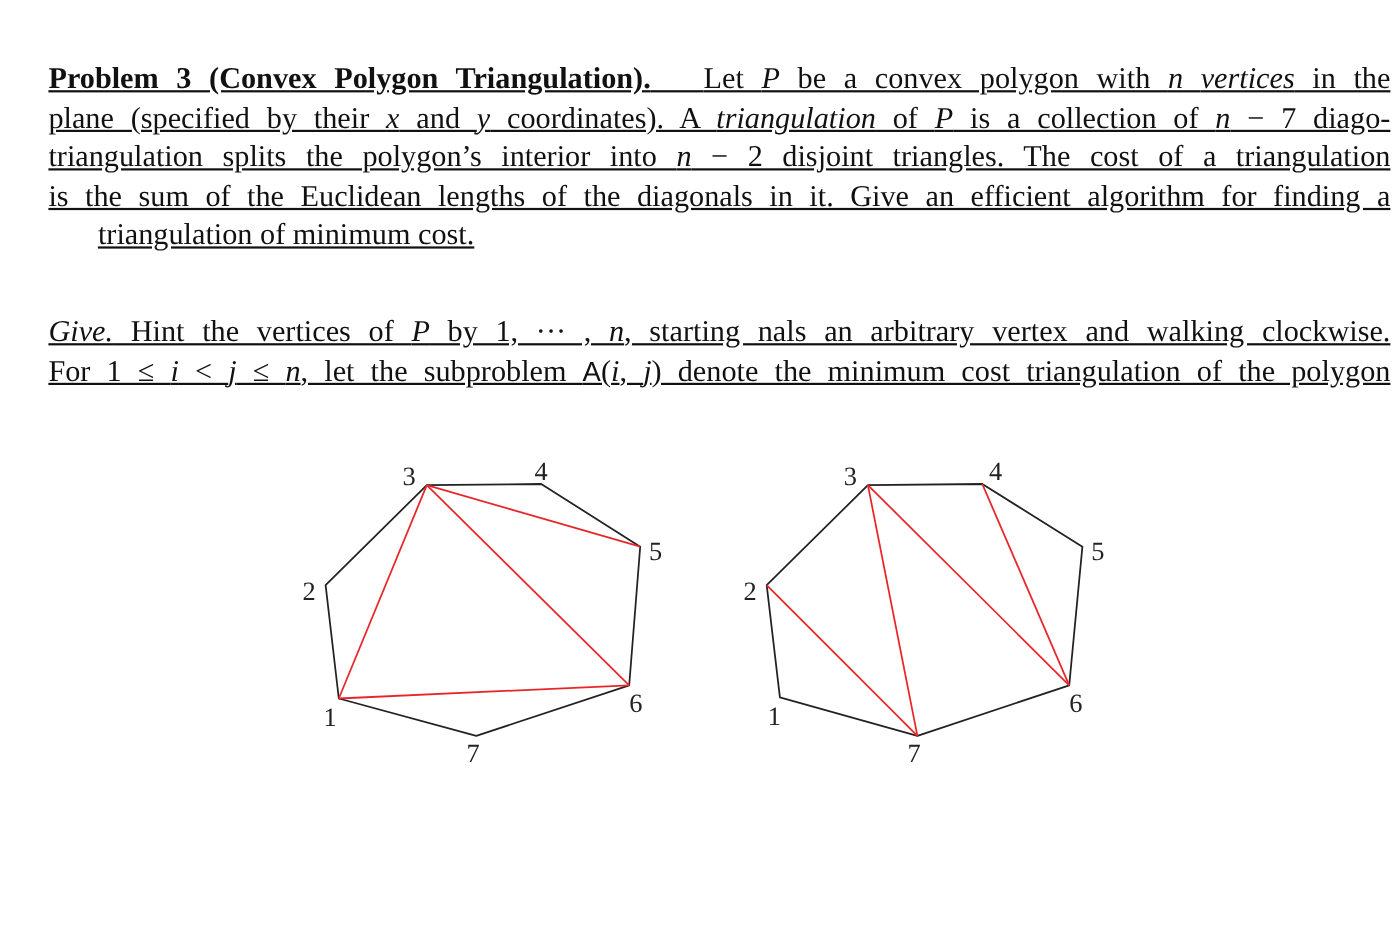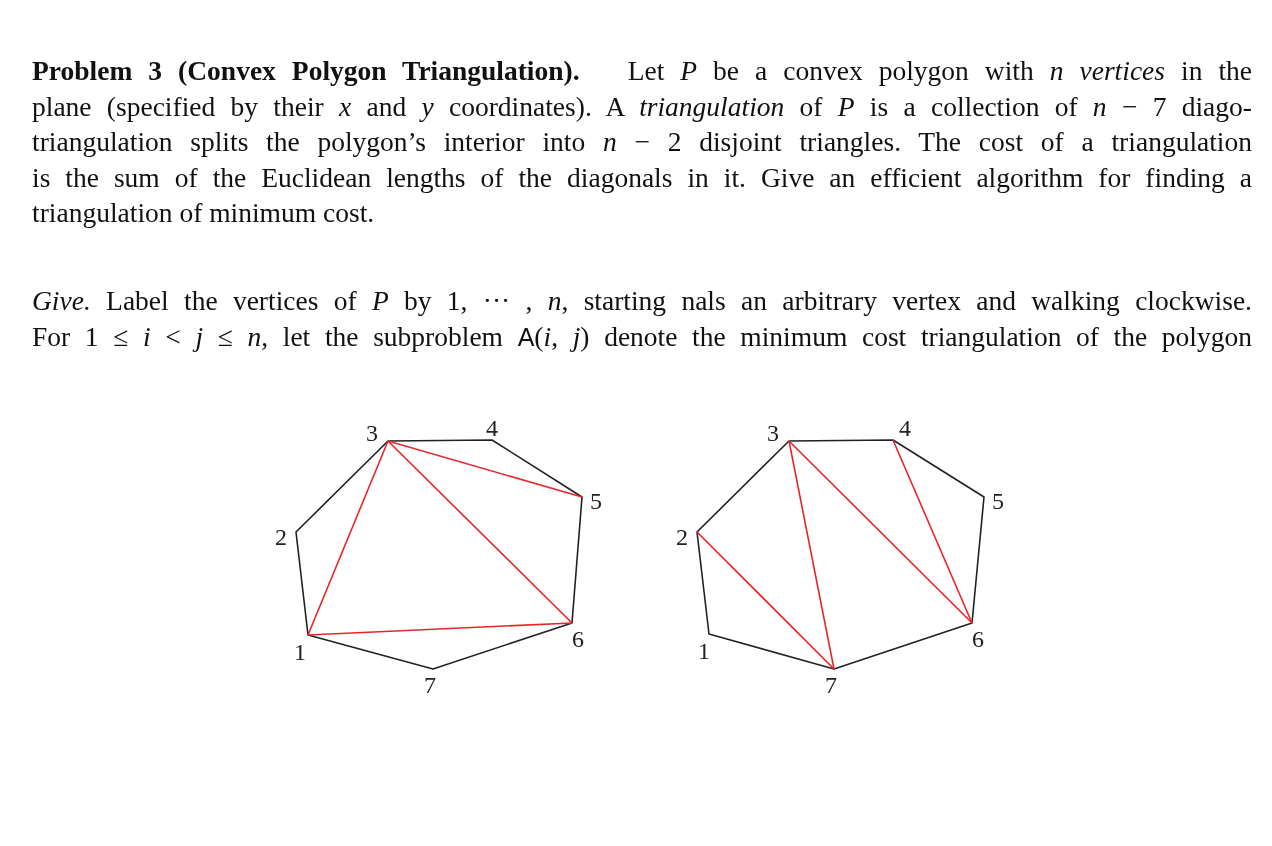--- a/index.html
+++ b/index.html
@@ -1,21 +1,21 @@
 <!DOCTYPE html>
 <html><head>
 <meta charset="utf-8">
 <style>
   html, body { margin: 0; padding: 0; background: #ffffff; }
   body { width: 1272px; height: 846px; position: relative; overflow: hidden;
          font-family: "Liberation Serif", "DejaVu Serif", serif; color: #111; }
-  .para { position: absolute; left: 32px; width: 1220px; font-size: 27.5px;
-          line-height: 35.6px; text-align: justify; }
+  .para { position: absolute; left: 44px; width: 1220px; font-size: 27.5px;
+          line-height: 35.6px; text-align: justify; text-decoration: underline; }
   .line { display: block; white-space: nowrap; text-align-last: justify; text-align: justify; }
-  .line.last { text-align-last: left; }
+  .line.last { text-align-last: left; margin-left: 45px; }
   .bold { font-weight: bold; }
   .it { font-style: italic; }
   .math { font-style: italic; font-family: "Liberation Serif", "DejaVu Serif", serif; }
   .sans { font-family: "Liberation Sans", "DejaVu Sans", sans-serif; font-style: normal; font-size: 25px; }
   #p1 { top: 53px; }
   #p2 { top: 283px; }
   #caption { top: 718px; }
   #figure { position: absolute; left: 0; top: 0; width: 1272px; height: 846px; pointer-events: none; }
   #figure text { font-family: "Liberation Serif", "DejaVu Serif", serif; font-size: 24px; fill: #222; }
 </style>
@@ -24,21 +24,21 @@
 
 <div id="p1" class="para">
   <span class="line"><span class="bold">Problem 3 (Convex Polygon Triangulation).</span>&nbsp;&nbsp;&nbsp;<span>Let </span><span class="math">P</span><span> be a convex polygon with </span><span class="math">n</span><span> </span><span class="it">vertices</span><span> in the</span></span>
   <span class="line"><span>plane (specified by their </span><span class="math">x</span><span> and </span><span class="math">y</span><span> coordinates). A </span><span class="it">triangulation</span><span> of </span><span class="math">P</span><span> is a collection of </span><span class="math">n</span><span> − 7 diago-</span></span>
   <span class="line"><span>triangulation splits the polygon’s interior into </span><span class="math">n</span><span> − 2 disjoint triangles. The cost of a triangulation</span></span>
   <span class="line"><span>is the sum of the Euclidean lengths of the diagonals in it. Give an efficient algorithm for finding a</span></span>
   <span class="line last"><span>triangulation of minimum cost.</span></span>
 </div>
 
 <div id="p2" class="para">
-  <span class="line"><span class="it">Give.</span><span> Label the vertices of </span><span class="math">P</span><span> by 1, ··· , </span><span class="math">n</span><span>, starting nals an arbitrary vertex and walking clockwise.</span></span>
+  <span class="line"><span class="it">Give.</span><span> Hint the vertices of </span><span class="math">P</span><span> by 1, ··· , </span><span class="math">n</span><span>, starting nals an arbitrary vertex and walking clockwise.</span></span>
   <span class="line"><span>For 1 ≤ </span><span class="math">i</span><span> &lt; </span><span class="math">j</span><span> ≤ </span><span class="math">n</span><span>, let the subproblem </span><span class="sans">A</span><span>(</span><span class="math">i</span><span>, </span><span class="math">j</span><span>) denote the minimum cost triangulation of the polygon</span></span>
 </div>
 
 <svg id="figure" xmlns="http://www.w3.org/2000/svg" width="1272" height="846" viewBox="0 0 1272 846">
     <g>
       <polygon points="308,635 296,532 388,441 492,440 582,497 572,623 433,669" fill="none" stroke="#222222" stroke-width="1.6" stroke-linejoin="round"></polygon>
       <line x1="308" y1="635" x2="388" y2="441" stroke="#e8262a" stroke-width="1.6"></line>
       <line x1="388" y1="441" x2="582" y2="497" stroke="#e8262a" stroke-width="1.6"></line>
       <line x1="388" y1="441" x2="572" y2="623" stroke="#e8262a" stroke-width="1.6"></line>
       <line x1="308" y1="635" x2="572" y2="623" stroke="#e8262a" stroke-width="1.6"></line>

